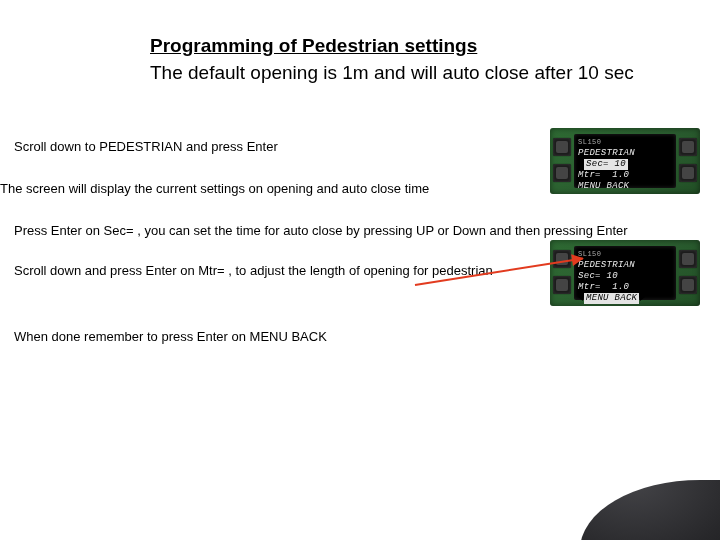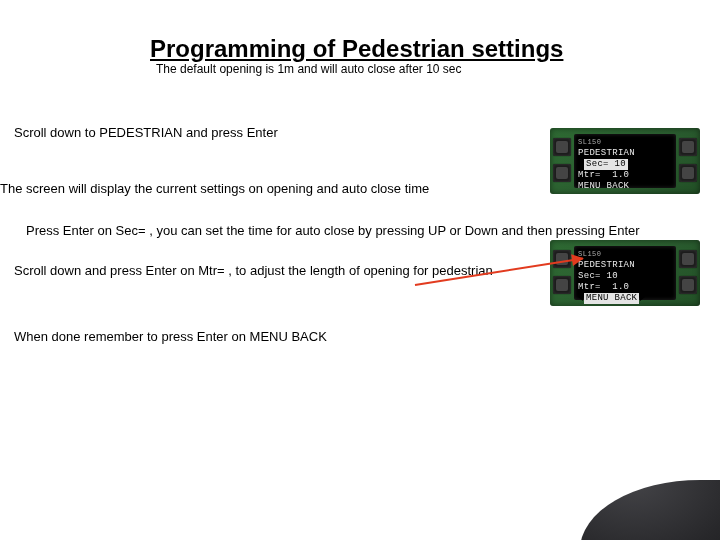--- a/index.html
+++ b/index.html
@@ -9,38 +9,38 @@
     background: #fff;
     font-family: Arial, Helvetica, sans-serif;
     color: #000;
     position: relative;
     overflow: hidden;
   }
   .title {
     position: absolute;
     left: 150px;
     top: 35px;
-    font-size: 24px;
+    font-size: 19px;
     font-weight: bold;
     text-decoration: underline;
   }
   .subtitle {
     position: absolute;
-    left: 156px;
+    left: 150px;
     top: 62px;
-    font-size: 12px;
+    font-size: 19px;
   }
   .para {
     position: absolute;
     font-size: 13px;
     line-height: 1.45;
   }
-  .p1 { left: 14px; top: 124px; text-align: right; }
+  .p1 { left: 14px; top: 138px; text-align: right; }
   .p2 { left: 0; top: 180px; }
-  .p3 { left: 14px; top: 222px; margin-left: 12px; }
+  .p3 { left: 14px; top: 222px; }
   .p4 { left: 14px; top: 262px; text-align: right; }
   .p5 { left: 14px; top: 328px; text-align: right; }
 
   
   .device-wrap {
     position: absolute;
     left: 550px;
     top: 128px;
     width: 150px;
     height: 80px;
@@ -73,21 +73,21 @@
     border-radius: 2px;
     padding: 3px 4px;
     font-family: "Courier New", monospace;
     font-size: 9px;
     line-height: 11px;
     color: #eaeaea;
     letter-spacing: .3px;
     box-shadow: inset 0 0 4px rgba(120,120,120,.3);
   }
   .screen .model { font-size: 7px; color:#aaa; letter-spacing:.5px;}
-  .screen .row { white-space: pre; }
+  .screen .row { white-space: pre; font-style: italic; }
   .screen .hl {
     display: inline-block;
     background: #e4e4e4;
     color: #000;
     padding: 0 2px;
   }
   .tri {
     display:inline-block;
     width:0;height:0;
     border-top:4px solid transparent;

